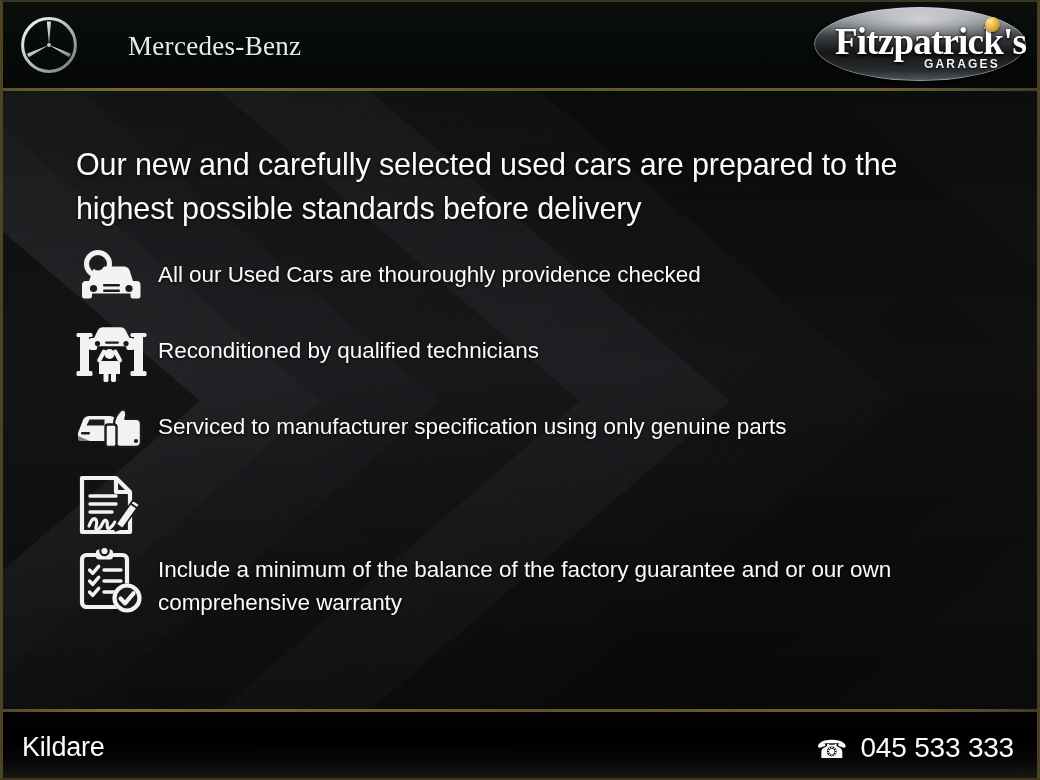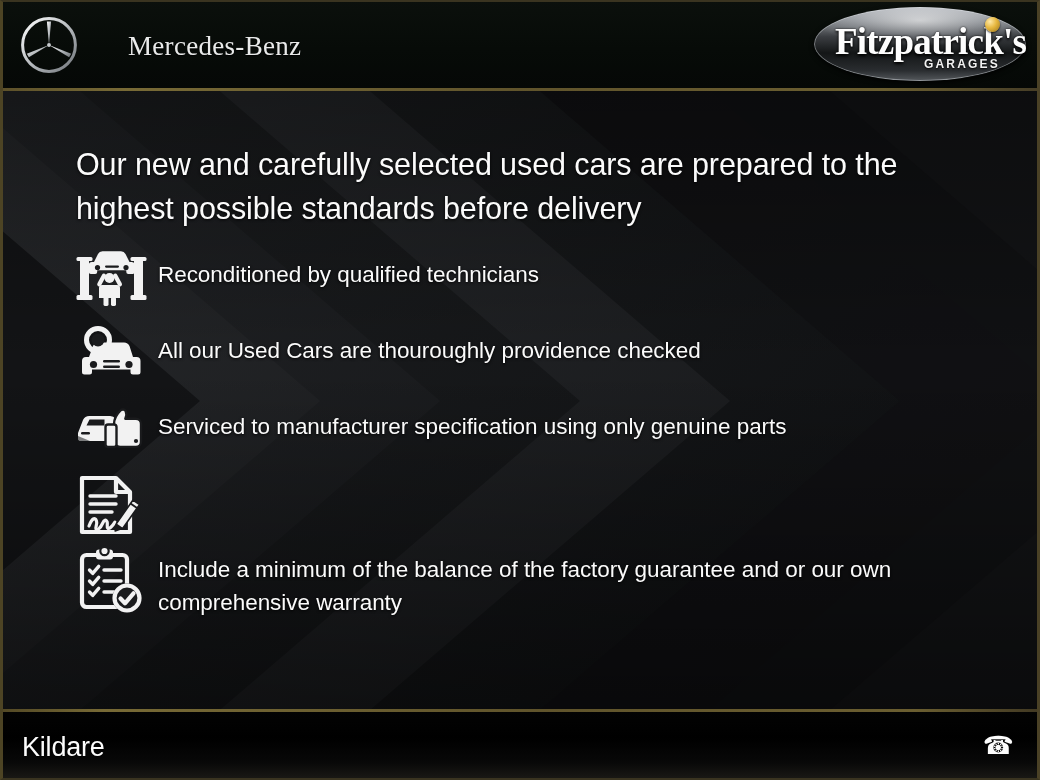--- a/index.html
+++ b/index.html
@@ -284,59 +284,59 @@
   <div id="header-rule"></div>
 
   <div id="content">
 
     <div id="headline">Our new and carefully selected used cars are prepared to the highest possible standards before delivery</div>
 
     <div id="bullets">
 
       <div class="bullet">
         <div class="bullet-icon">
-          <svg width="80" height="62" viewBox="0 0 80 62" fill="#f2f2f2">
-
-            <path d="M22 16 L26 8 a5 5 0 0 1 4.5-2.8 H49 a5 5 0 0 1 4.5 2.8 L57.5 16 h2 a3.2 3.2 0 0 1 3.2 3.2 V26 a2 2 0 0 1-2 2 h-4.4 a2 2 0 0 1-2-2 v-1.8 H25.2 V26 a2 2 0 0 1-2 2 h-4.4 a2 2 0 0 1-2-2 v-6.8 A3.2 3.2 0 0 1 20 16 Z"></path>
-            <circle cx="25.5" cy="21.5" r="2.6" fill="#1a1b1d"></circle>
-            <circle cx="54" cy="21.5" r="2.6" fill="#1a1b1d"></circle>
-            <rect x="33" y="19.5" width="14" height="2.2" rx="1.1" fill="#1a1b1d"></rect>
-
-            <rect x="8" y="13" width="9" height="38" rx="1.5"></rect>
-            <rect x="4.5" y="49" width="16" height="5" rx="1.5"></rect>
-            <rect x="4.5" y="11" width="16" height="4" rx="1.5"></rect>
-            <rect x="62" y="13" width="9" height="38" rx="1.5"></rect>
-            <rect x="58.5" y="49" width="16" height="5" rx="1.5"></rect>
-            <rect x="58.5" y="11" width="16" height="4" rx="1.5"></rect>
-
-            <circle cx="37.5" cy="32" r="5"></circle>
-            <path d="M30 39 h15 a3 3 0 0 1 3 3 v10 h-21 V42 a3 3 0 0 1 3-3 Z"></path>
-            <rect x="31.5" y="51" width="5" height="9" rx="1.4"></rect>
-            <rect x="39" y="51" width="5" height="9" rx="1.4"></rect>
-            <rect x="27.5" y="27" width="4.2" height="14" rx="2.1" transform="rotate(28 29.6 34)"></rect>
-            <rect x="43.5" y="27" width="4.2" height="14" rx="2.1" transform="rotate(-28 45.6 34)"></rect>
-          </svg>
-        </div>
-        <div class="bullet-text">Reconditioned by qualified technicians</div>
-      </div>
-
-      <div class="bullet">
-        <div class="bullet-icon">
           <svg width="80" height="60" viewBox="0 0 80 60" fill="#f2f2f2">
             <path d="M17 34 L21 23 a6 6 0 0 1 5.5-3.5 H52 a6 6 0 0 1 5.5 3.5 L61 34 h3.5 a4 4 0 0 1 4 4 v11 a2.5 2.5 0 0 1-2.5 2.5 h-5 a2.5 2.5 0 0 1-2.5-2.5 v-2.5 H20 V49 a2.5 2.5 0 0 1-2.5 2.5 h-5 A2.5 2.5 0 0 1 10 49 V38 a4 4 0 0 1 4-4 Z"></path>
             <circle cx="21.5" cy="41.5" r="3.6" fill="#1a1b1d"></circle>
             <circle cx="57" cy="41.5" r="3.6" fill="#1a1b1d"></circle>
             <rect x="31" y="37" width="17" height="2.6" rx="1.3" fill="#1a1b1d"></rect>
             <rect x="31" y="42.5" width="17" height="2.6" rx="1.3" fill="#1a1b1d"></rect>
             <circle cx="26" cy="17" r="11.5" fill="none" stroke="#f2f2f2" stroke-width="5"></circle>
             <circle cx="26" cy="17" r="6.5" fill="#1a1b1d"></circle>
             <rect x="33" y="24" width="6.5" height="13" rx="3.2" transform="rotate(-42 36 30)" fill="#f2f2f2"></rect>
           </svg>
         </div>
         <div class="bullet-text">All our Used Cars are thouroughly providence checked</div>
+      </div>
+
+      <div class="bullet">
+        <div class="bullet-icon">
+          <svg width="80" height="62" viewBox="0 0 80 62" fill="#f2f2f2">
+
+            <path d="M22 16 L26 8 a5 5 0 0 1 4.5-2.8 H49 a5 5 0 0 1 4.5 2.8 L57.5 16 h2 a3.2 3.2 0 0 1 3.2 3.2 V26 a2 2 0 0 1-2 2 h-4.4 a2 2 0 0 1-2-2 v-1.8 H25.2 V26 a2 2 0 0 1-2 2 h-4.4 a2 2 0 0 1-2-2 v-6.8 A3.2 3.2 0 0 1 20 16 Z"></path>
+            <circle cx="25.5" cy="21.5" r="2.6" fill="#1a1b1d"></circle>
+            <circle cx="54" cy="21.5" r="2.6" fill="#1a1b1d"></circle>
+            <rect x="33" y="19.5" width="14" height="2.2" rx="1.1" fill="#1a1b1d"></rect>
+
+            <rect x="8" y="13" width="9" height="38" rx="1.5"></rect>
+            <rect x="4.5" y="49" width="16" height="5" rx="1.5"></rect>
+            <rect x="4.5" y="11" width="16" height="4" rx="1.5"></rect>
+            <rect x="62" y="13" width="9" height="38" rx="1.5"></rect>
+            <rect x="58.5" y="49" width="16" height="5" rx="1.5"></rect>
+            <rect x="58.5" y="11" width="16" height="4" rx="1.5"></rect>
+
+            <circle cx="37.5" cy="32" r="5"></circle>
+            <path d="M30 39 h15 a3 3 0 0 1 3 3 v10 h-21 V42 a3 3 0 0 1 3-3 Z"></path>
+            <rect x="31.5" y="51" width="5" height="9" rx="1.4"></rect>
+            <rect x="39" y="51" width="5" height="9" rx="1.4"></rect>
+            <rect x="27.5" y="27" width="4.2" height="14" rx="2.1" transform="rotate(28 29.6 34)"></rect>
+            <rect x="43.5" y="27" width="4.2" height="14" rx="2.1" transform="rotate(-28 45.6 34)"></rect>
+          </svg>
+        </div>
+        <div class="bullet-text">Reconditioned by qualified technicians</div>
       </div>
 
       <div class="bullet">
         <div class="bullet-icon">
           <svg width="82" height="52" viewBox="0 0 82 52" fill="#f2f2f2">
 
             <path d="M6 30 L11 17 a7 7 0 0 1 6.4-4 H38 a7 7 0 0 1 5.6 2.7 L50 24 h2 a3.6 3.6 0 0 1 3.6 3.6 v8 a2.4 2.4 0 0 1-2.4 2.4 H9 a3 3 0 0 1-3-3 Z"></path>
             <path d="M14.5 22.5 L17.5 16.5 h15 v6 Z" fill="#1a1b1d"></path>
             <rect x="9" y="29" width="9" height="2.6" rx="1.3" fill="#1a1b1d"></rect>
             <path d="M6 33 l12 5 H9 a3 3 0 0 1-3-3 Z" fill="#1a1b1d" opacity=".55"></path>
@@ -394,17 +394,18 @@
       </div>
 
     </div>
   </div>
 
   <div id="footer-rule"></div>
   <div id="footer">
     <div id="footer-location">Kildare</div>
     <div id="footer-contact">
       <span id="phone-icon">☎</span>
+      <span id="footer-phone">045 533 333</span>
     </div>
   </div>
 
   <div id="frame-border"></div>
 </div>
 
 </body></html>

